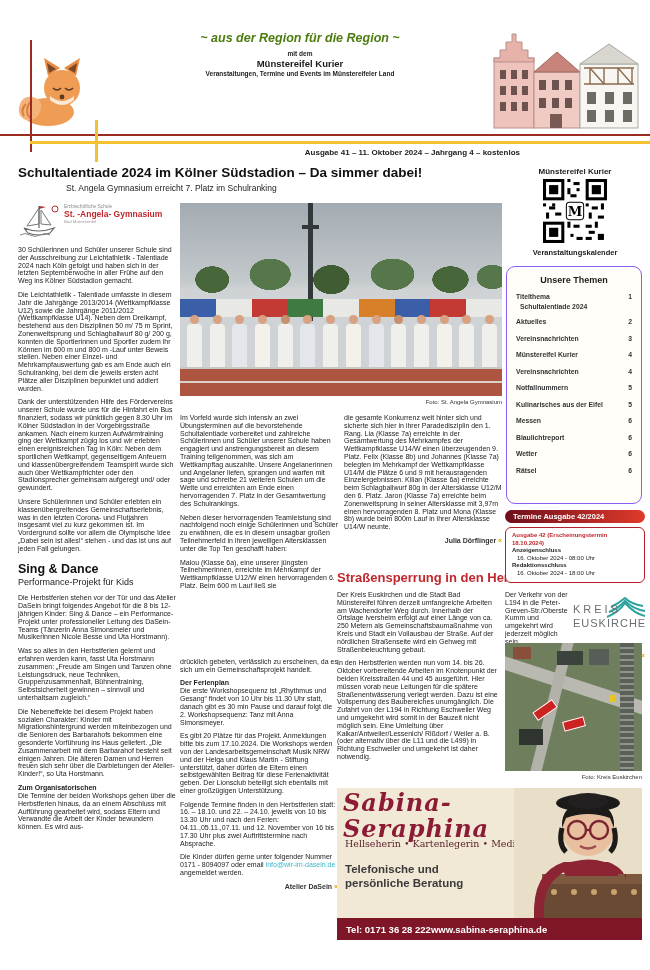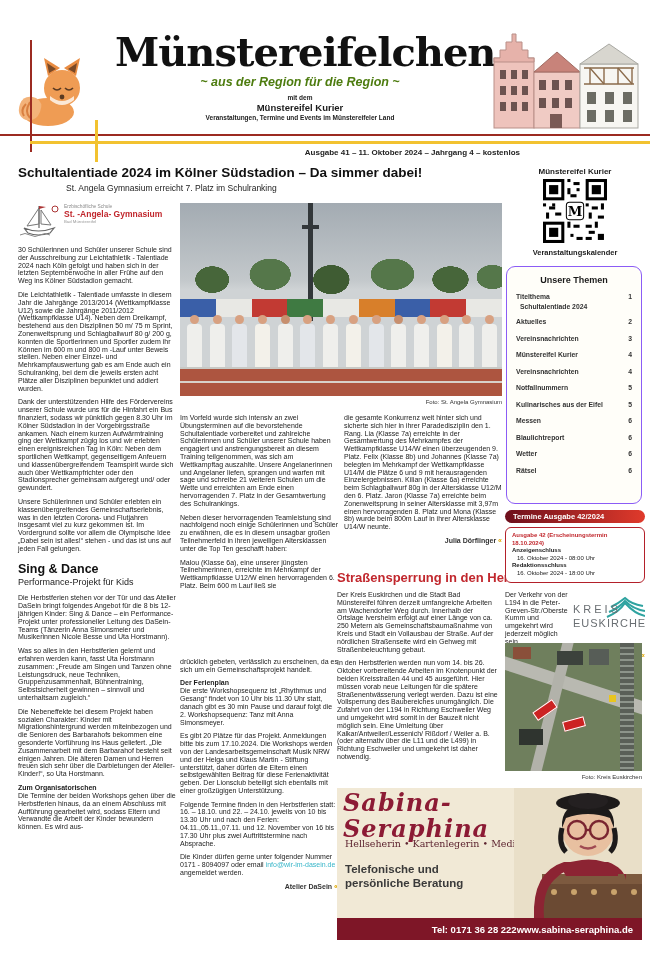--- a/index.html
+++ b/index.html
@@ -109,21 +109,21 @@
   .ymark{position:absolute;right:26px;top:52px;width:7px;height:7px;background:#e8c51f;}
   .aerial-caption{left:505px;top:774px;width:137px;}
 
   
   .ad{left:337px;top:788px;width:305px;height:152px;background:#f1e9d6;overflow:hidden;}
   .ad-script{position:absolute;left:6px;top:2px;width:240px;font-family:"DejaVu Serif",serif;font-style:italic;font-weight:bold;
     font-size:24px;color:#8c1b35;line-height:26px;letter-spacing:1px;}
   .ad-tagline{position:absolute;left:8px;top:50px;font-family:"DejaVu Serif",serif;font-size:9.5px;color:#5d2430;}
   .ad-offer{position:absolute;left:8px;top:74px;width:120px;font-size:11.5px;font-weight:bold;color:#3a3a3a;line-height:14px;}
   .ad-bar{position:absolute;left:0;bottom:0;width:305px;height:22px;background:#7e1627;color:#fff;
-    display:flex;justify-content:flex-end;align-items:center;padding:0 9px;box-sizing:border-box;
+    display:flex;justify-content:flex-start;align-items:center;padding:0 9px;box-sizing:border-box;
     font-size:9.5px;font-weight:bold;}
   .ad-photo{position:absolute;right:0;top:0;width:128px;height:130px;}
 </style>
 </head>
 <body>
 
 <div class="abs" style="left:14px;top:50px;width:82px;height:80px;">
   <svg width="82" height="80" viewBox="0 0 82 80">
     <ellipse cx="34" cy="62" rx="26" ry="14" fill="#ef9c54"></ellipse>
     <path d="M12 70 Q2 66 6 54 Q10 44 22 48 Q30 52 26 62 Q22 72 12 70 Z" fill="#f3b37a"></path>
@@ -135,21 +135,20 @@
     <polygon points="35,23 33,13 42,19" fill="#7a4a28"></polygon>
     <polygon points="61,23 63,13 54,19" fill="#7a4a28"></polygon>
     <path d="M36 46 Q48 56 60 46 L60 50 Q48 60 36 50 Z" fill="#fbe8d6"></path>
     <path d="M39 38 q4 4 8 0" stroke="#5a3a22" stroke-width="1.6" fill="none"></path>
     <path d="M51 38 q4 4 8 0" stroke="#5a3a22" stroke-width="1.6" fill="none"></path>
     <circle cx="48" cy="47" r="2.4" fill="#5a3a22"></circle>
   </svg>
 </div>
 
 <div class="abs masthead">
-  <div class="mast-title">Münstereifelchen</div>
   <div class="mast-tagline">~ aus der Region für die Region ~</div>
   <div class="mast-mitdem">mit dem</div>
   <div class="mast-kurier">Münstereifel Kurier</div>
   <div class="mast-kurier-sub">Veranstaltungen, Termine und Events im Münstereifeler Land</div>
 </div>
 
 <div class="abs" style="left:492px;top:28px;width:150px;height:104px;">
   <svg width="150" height="104" viewBox="0 0 150 104">
     <rect x="2" y="30" width="40" height="70" fill="#eec3bc" stroke="#b98f88" stroke-width="1"></rect>
     <polygon points="2,30 8,30 8,22 14,22 14,14 20,14 20,6 24,6 24,14 30,14 30,22 36,22 36,30 42,30 42,34 2,34" fill="#e6b2aa" stroke="#b98f88" stroke-width="1"></polygon>

